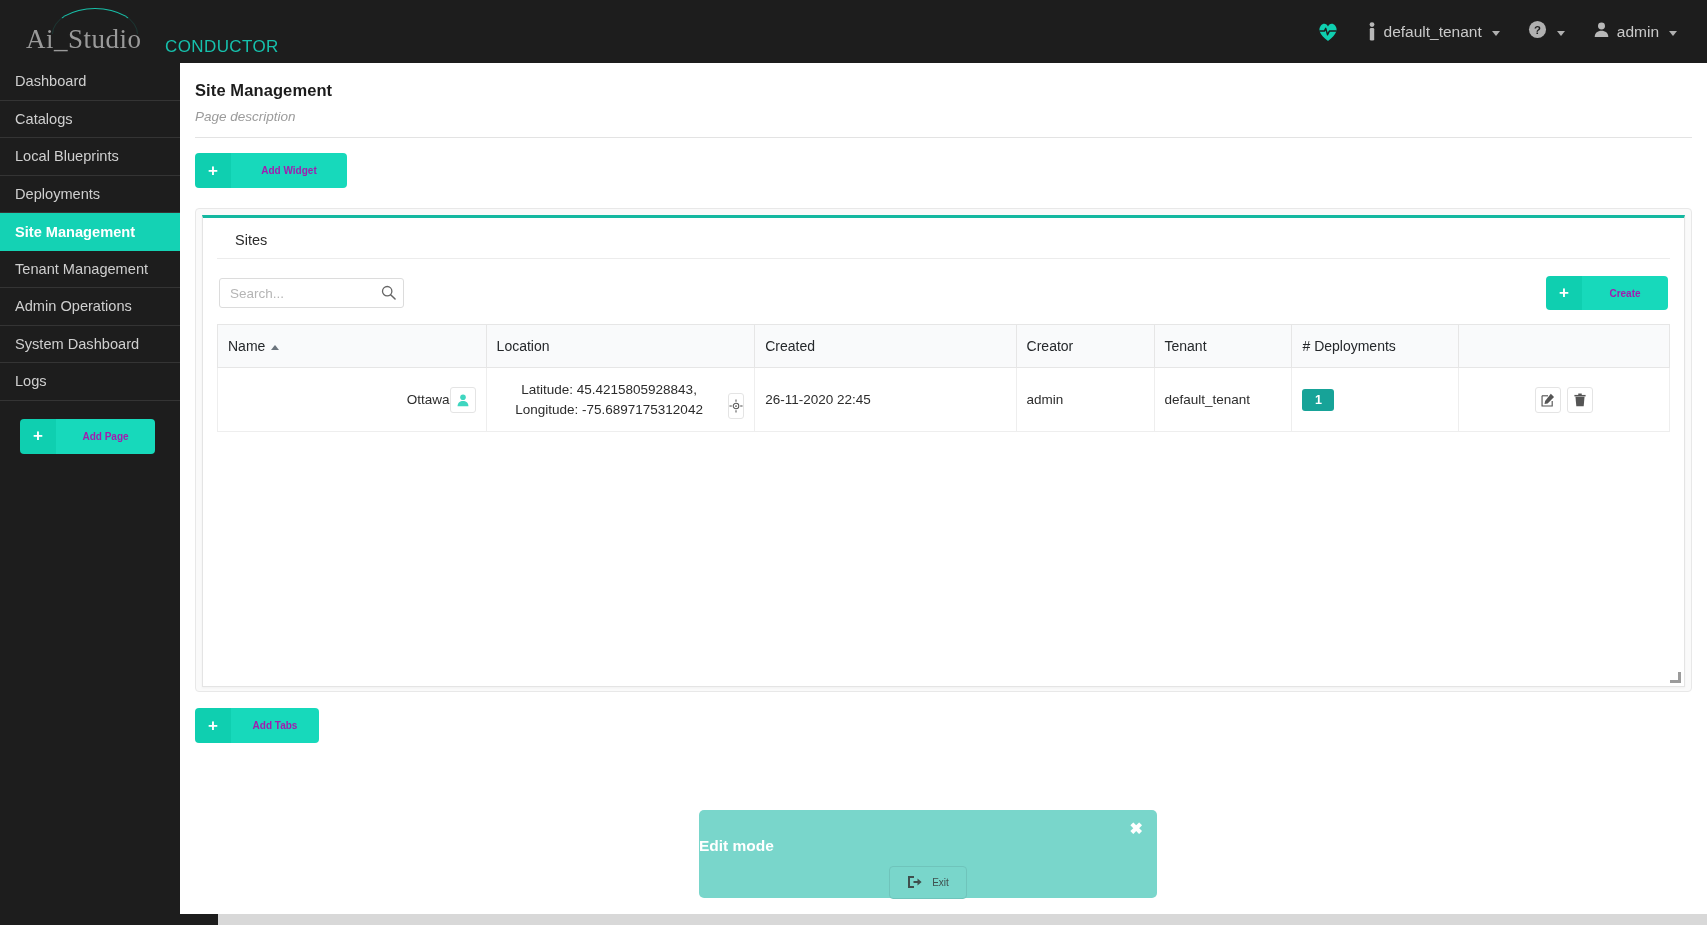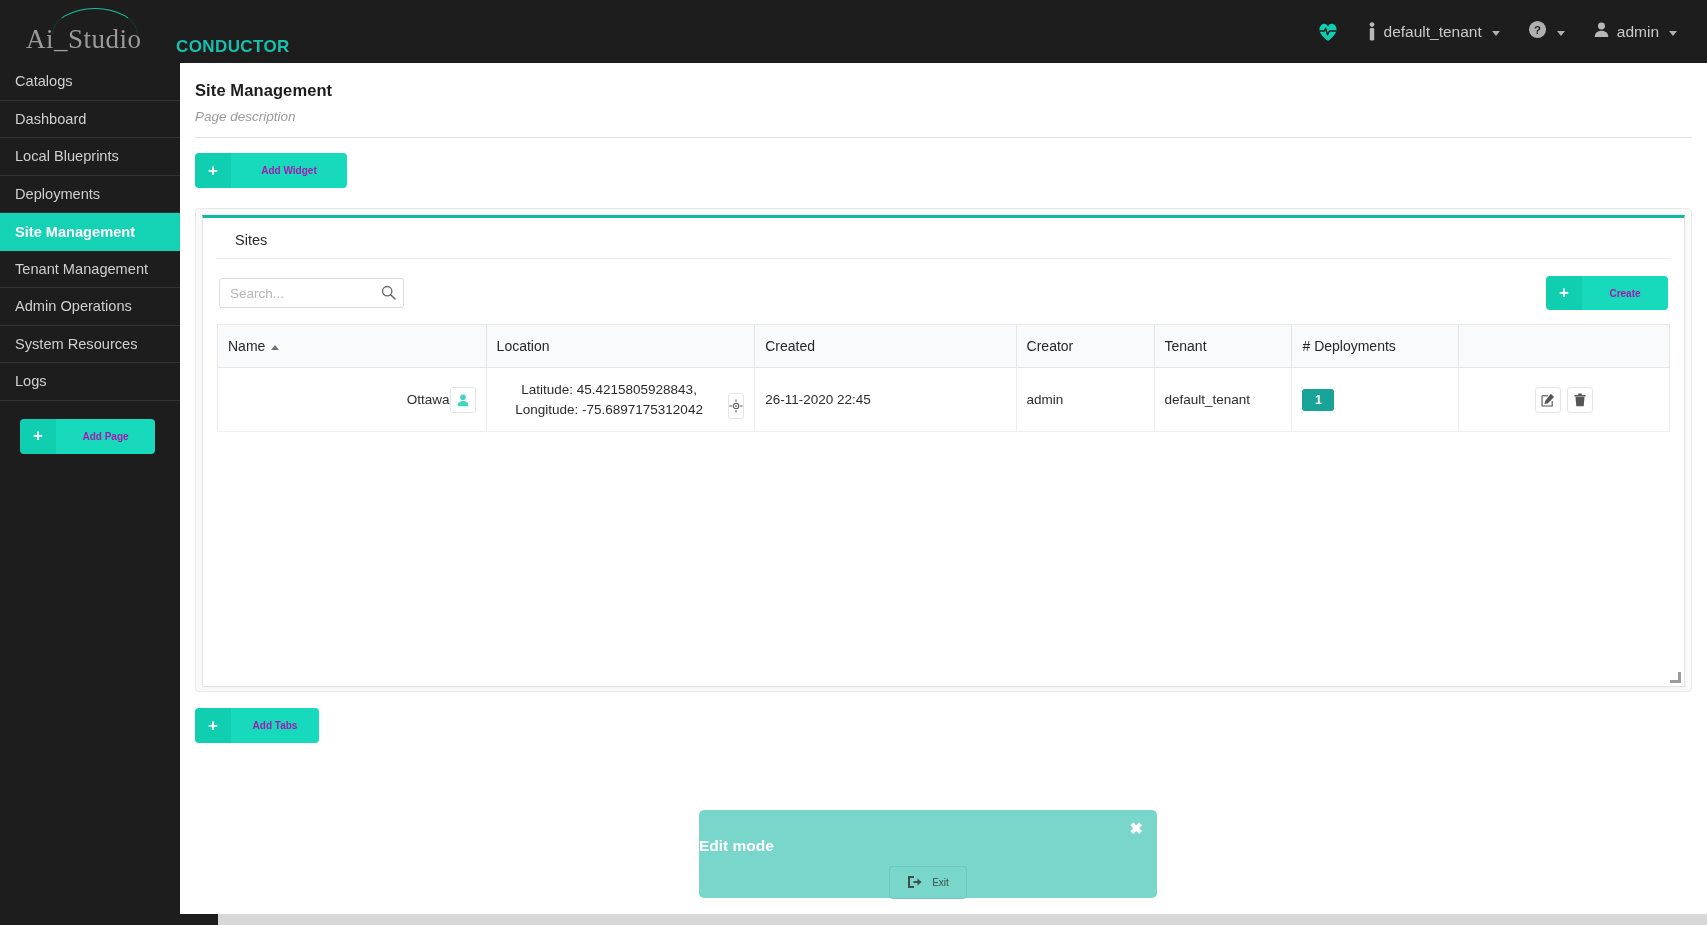--- a/index.html
+++ b/index.html
@@ -44,24 +44,24 @@
     left: 12px;
     top: 18px;
     font-size: 27px;
     color: #9a9a9a;
     letter-spacing: 0.5px;
     font-family: Liberation Serif, serif;
     font-weight: 300;
   }
   .logo-sub {
     position: absolute;
-    left: 162px;
+    left: 151px;
     top: 31px;
     font-size: 17px;
-    font-weight: bold;
+    font-weight: normal;
     color: #16c0ac;
     letter-spacing: 0.4px;
   }
 
   .topright {
     position: absolute;
     right: 16px;
     top: 0;
     height: 63px;
     display: flex;
@@ -444,42 +444,42 @@
       </span>
       <span>admin</span>
       <span class="caret"></span>
     </div>
 
   </div>
 </div>
 
 <div class="sidebar">
   <div class="nav-item">
+      <span>Dashboard</span>
+    </div>
+  <div class="nav-item">
       <span>Catalogs</span>
-    </div>
-  <div class="nav-item">
-      <span>Dashboard</span>
     </div>
   <div class="nav-item">
       <span>Local Blueprints</span>
     </div>
   <div class="nav-item">
       <span>Deployments</span>
     </div>
   <div class="nav-item active">
       <span>Site Management</span>
     </div>
   <div class="nav-item">
       <span>Tenant Management</span>
     </div>
   <div class="nav-item">
       <span>Admin Operations</span>
     </div>
   <div class="nav-item">
-      <span>System Resources</span>
+      <span>System Dashboard</span>
     </div>
   <div class="nav-item">
       <span>Logs</span>
     </div>
 
   <div class="addpage-wrap">
     <div class="btn-split btn-addpage">
       <span class="plus">+</span>
       <span class="lbl">Add Page</span>
     </div>

